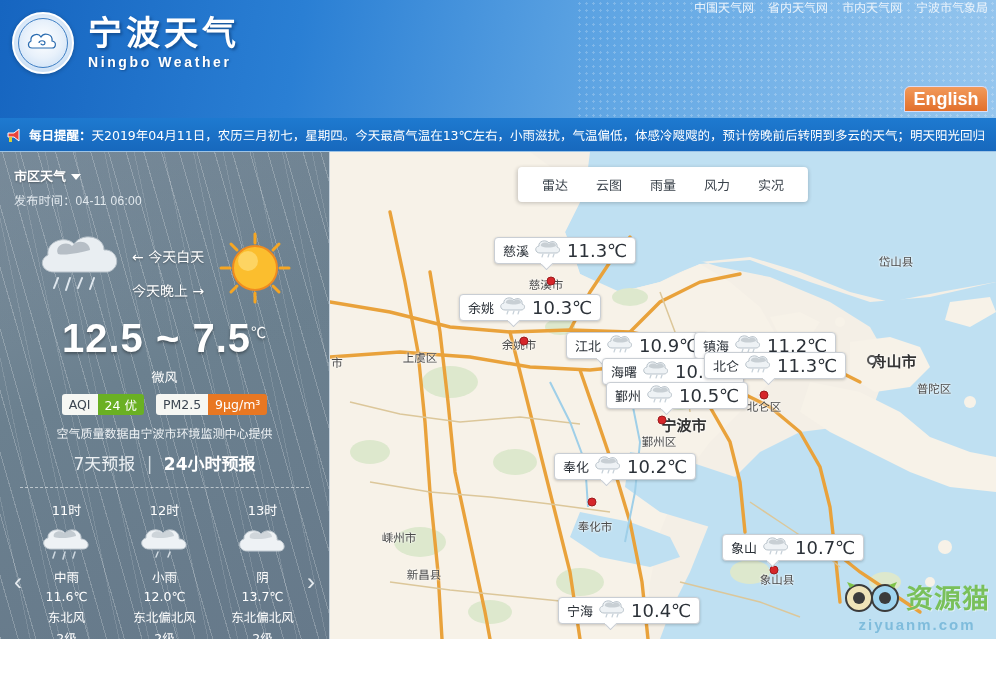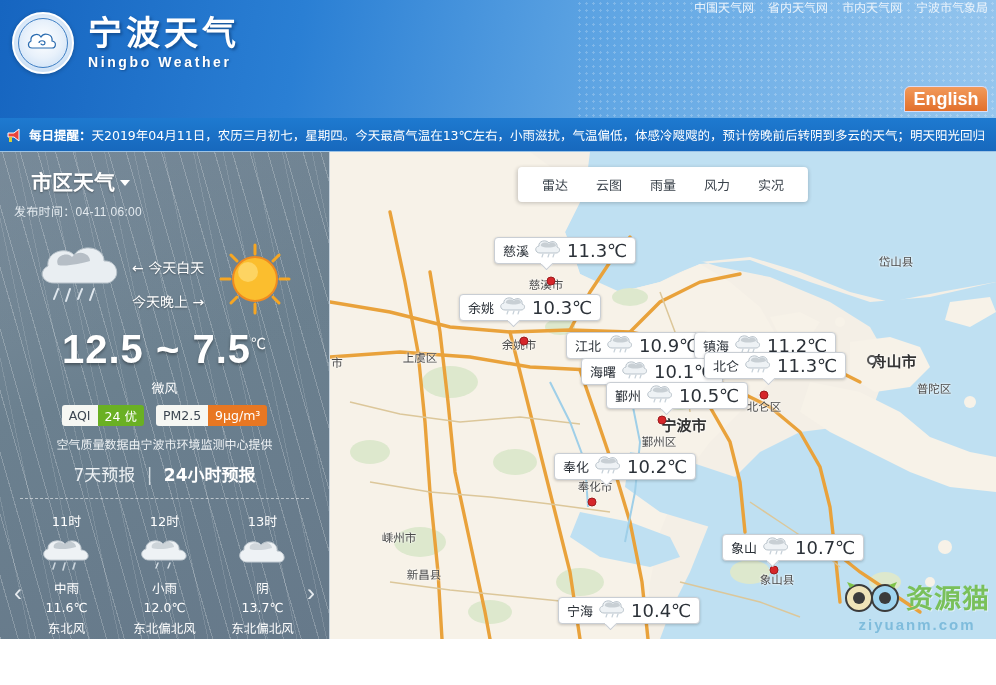--- a/index.html
+++ b/index.html
@@ -131,25 +131,24 @@
   .rain-layer2 {
     position: absolute; inset: 0;
     background-image: repeating-linear-gradient(78deg,
       rgba(255,255,255,.13) 0px, rgba(255,255,255,.13) 1px,
       rgba(255,255,255,0) 1px, rgba(255,255,255,0) 29px);
     pointer-events: none;
   }
   .lp-inner { position: relative; z-index: 2; padding: 14px 14px 0 14px; }
 
   .city-sel {
-    font-size: 21px; color: #ffffff; font-weight: bold;
+    font-size: 13px; color: #ffffff; font-weight: bold;
     display: inline-flex; align-items: center; gap: 5px;
     cursor: pointer; text-shadow: 0 1px 2px rgba(0,0,0,.35);
     font-family: "DejaVu Sans", "Liberation Sans", sans-serif;
-    margin-left: 17px;
   }
   .caret { width: 0; height: 0; border-left: 5px solid transparent;
            border-right: 5px solid transparent; border-top: 6px solid #ffffff; margin-top: 3px; }
   .pubtime { font-size: 12px; color: #e2e9ee; margin-top: 6px; letter-spacing: .3px; }
 
   .icon-row {
     position: relative; height: 108px; margin-top: 4px;
   }
   .rain-cloud { position: absolute; left: 18px; top: 16px; }
   .sun-icon { position: absolute; right: 22px; top: 18px; }
@@ -546,21 +545,21 @@
         <div class="map-tab">实况</div>
       </div>
 
       <div id="map-layer">
           <div class="place" style="left: 90px; top: 205px;">上虞区</div>
           <div class="place" style="left: 189px; top: 192px;">余姚市</div>
           <div class="place" style="left: 216px; top: 132px;">慈溪市</div>
           <div class="place big" style="left: 354px; top: 272px;">宁波市</div>
           <div class="place" style="left: 329px; top: 289px;">鄞州区</div>
           <div class="place" style="left: 434px; top: 254px;">北仑区</div>
-          <div class="place" style="left: 265px; top: 334px;">奉化市</div>
+          <div class="place" style="left: 265px; top: 374px;">奉化市</div>
           <div class="place" style="left: 447px; top: 427px;">象山县</div>
           <div class="place" style="left: 69px; top: 385px;">嵊州市</div>
           <div class="place" style="left: 94px; top: 422px;">新昌县</div>
           <div class="place" style="left: 566px; top: 109px;">岱山县</div>
           <div class="place big" style="left: 564px; top: 208px;">舟山市</div>
           <div class="place" style="left: 604px; top: 236px;">普陀区</div>
           <div class="place" style="left: 7px; top: 210px;">市</div>
           <div class="citydot" style="left: 221px; top: 129px;"></div>
           <div class="citydot" style="left: 194px; top: 189px;"></div>
           <div class="citydot" style="left: 332px; top: 268px;"></div>
@@ -617,21 +616,21 @@
                 <path d="M8 6 C7 3 13 1 16 4 C19 1 23 3 23 6 C18 8 12 8 8 6 Z" fill="#98a3ad" opacity=".45"></path>
                 <g stroke="#c6d0d8" stroke-width="1.2" stroke-linecap="round">
                   <line x1="10" y1="14" x2="9" y2="17"></line>
                   <line x1="16" y1="14" x2="15" y2="17"></line>
                   <line x1="21" y1="14" x2="20" y2="17"></line>
                 </g>
               </svg></span>
             <span class="tp">11.2℃</span>
             <span class="tail" style="left: 26px;"></span>
           </div>
-          <div class="stn" style="left: 251px; top: 206px;">
+          <div class="stn" style="left: 272px; top: 206px;">
             <span class="nm">海曙</span>
             <span><svg width="28" height="18" viewBox="0 0 28 18">
                 <path d="M7 13 C2 13 1 7 6 6 C5 1 13 -1 16 3 C19 0 25 2 24 7 C28 8 27 13 23 13 Z" fill="#eef2f5" stroke="#b9c3cb" stroke-width="1"></path>
                 <path d="M8 6 C7 3 13 1 16 4 C19 1 23 3 23 6 C18 8 12 8 8 6 Z" fill="#98a3ad" opacity=".45"></path>
                 <g stroke="#c6d0d8" stroke-width="1.2" stroke-linecap="round">
                   <line x1="10" y1="14" x2="9" y2="17"></line>
                   <line x1="16" y1="14" x2="15" y2="17"></line>
                   <line x1="21" y1="14" x2="20" y2="17"></line>
                 </g>
               </svg></span>

